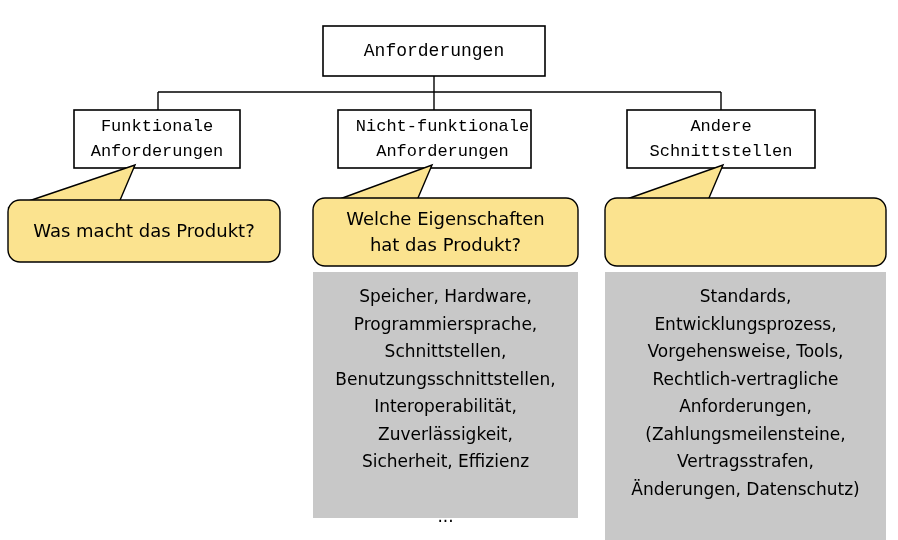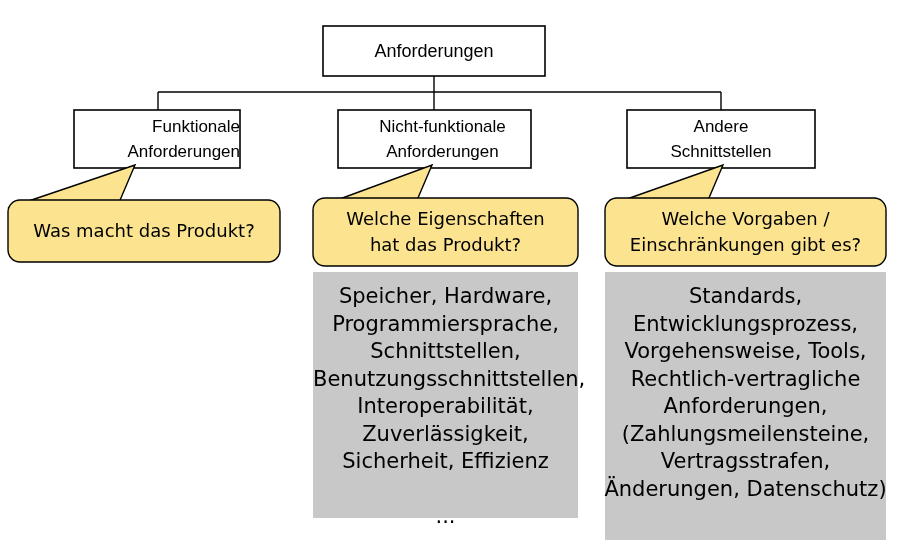--- a/index.html
+++ b/index.html
@@ -47,21 +47,21 @@
     stroke-linejoin: miter;
   }
   .gray-panel {
     fill: #c8c8c8;
     stroke: none;
   }
   .node-text {
     position: absolute;
     text-align: center;
     color: #000000;
-    font-family: Liberation Sans, sans-serif;
+    font-family: Liberation Mono, monospace;
     font-size: 17px;
     line-height: 25px;
     white-space: pre-line;
     pointer-events: none;
   }
   .root-text {
     font-size: 18px;
   }
   .callout-text {
     position: absolute;
@@ -71,21 +71,21 @@
     font-size: 18px;
     line-height: 26px;
     white-space: pre-line;
     pointer-events: none;
   }
   .panel-text {
     position: absolute;
     text-align: center;
     color: #000000;
     font-family: "DejaVu Sans", sans-serif;
-    font-size: 21px;
+    font-size: 17px;
     line-height: 27.5px;
     white-space: pre-line;
     pointer-events: none;
   }
 </style>
 </head>
 <body>
 
 <div id="diagram-root">
 
@@ -111,36 +111,34 @@
 
     <path class="callout-tail" d="M 318 207 L 432 165 L 412 212 Z"></path>
     <rect class="callout-shape" x="313" y="198" width="265" height="68" rx="12" ry="12"></rect>
 
     <path class="callout-tail" d="M 610 205 L 723 165 L 703 212 Z"></path>
     <rect class="callout-shape" x="605" y="198" width="281" height="68" rx="12" ry="12"></rect>
   </svg>
 
   <div class="node-text root-text" style="left:323px; top:39px; width:222px;">Anforderungen</div>
 
-  <div class="node-text" style="left:74px; top:114px; width:166px;text-align:right;">Funktionale
+  <div class="node-text" style="left:74px; top:114px; width:166px;">Funktionale
 Anforderungen</div>
 
   <div class="node-text" style="left:344px; top:114px; width:197px;">Nicht-funktionale
 Anforderungen</div>
 
   <div class="node-text" style="left:627px; top:114px; width:188px;">Andere
 Schnittstellen</div>
 
   <div class="callout-text" style="left:8px; top:218px; width:272px;">Was macht das Produkt?</div>
 
   <div class="callout-text" style="left:313px; top:206px; width:265px;">Welche Eigenschaften
 hat das Produkt?</div>
 
-  <div class="callout-text" style="left:603px; top:206px; width:285px;">Welche Vorgaben /
-Einschränkungen gibt es?</div>
 
   <div class="panel-text" style="left:313px; top:283px; width:265px;">Speicher, Hardware,
 Programmiersprache,
 Schnittstellen,
 Benutzungsschnittstellen,
 Interoperabilität,
 Zuverlässigkeit,
 Sicherheit, Effizienz
 
 ...</div>

